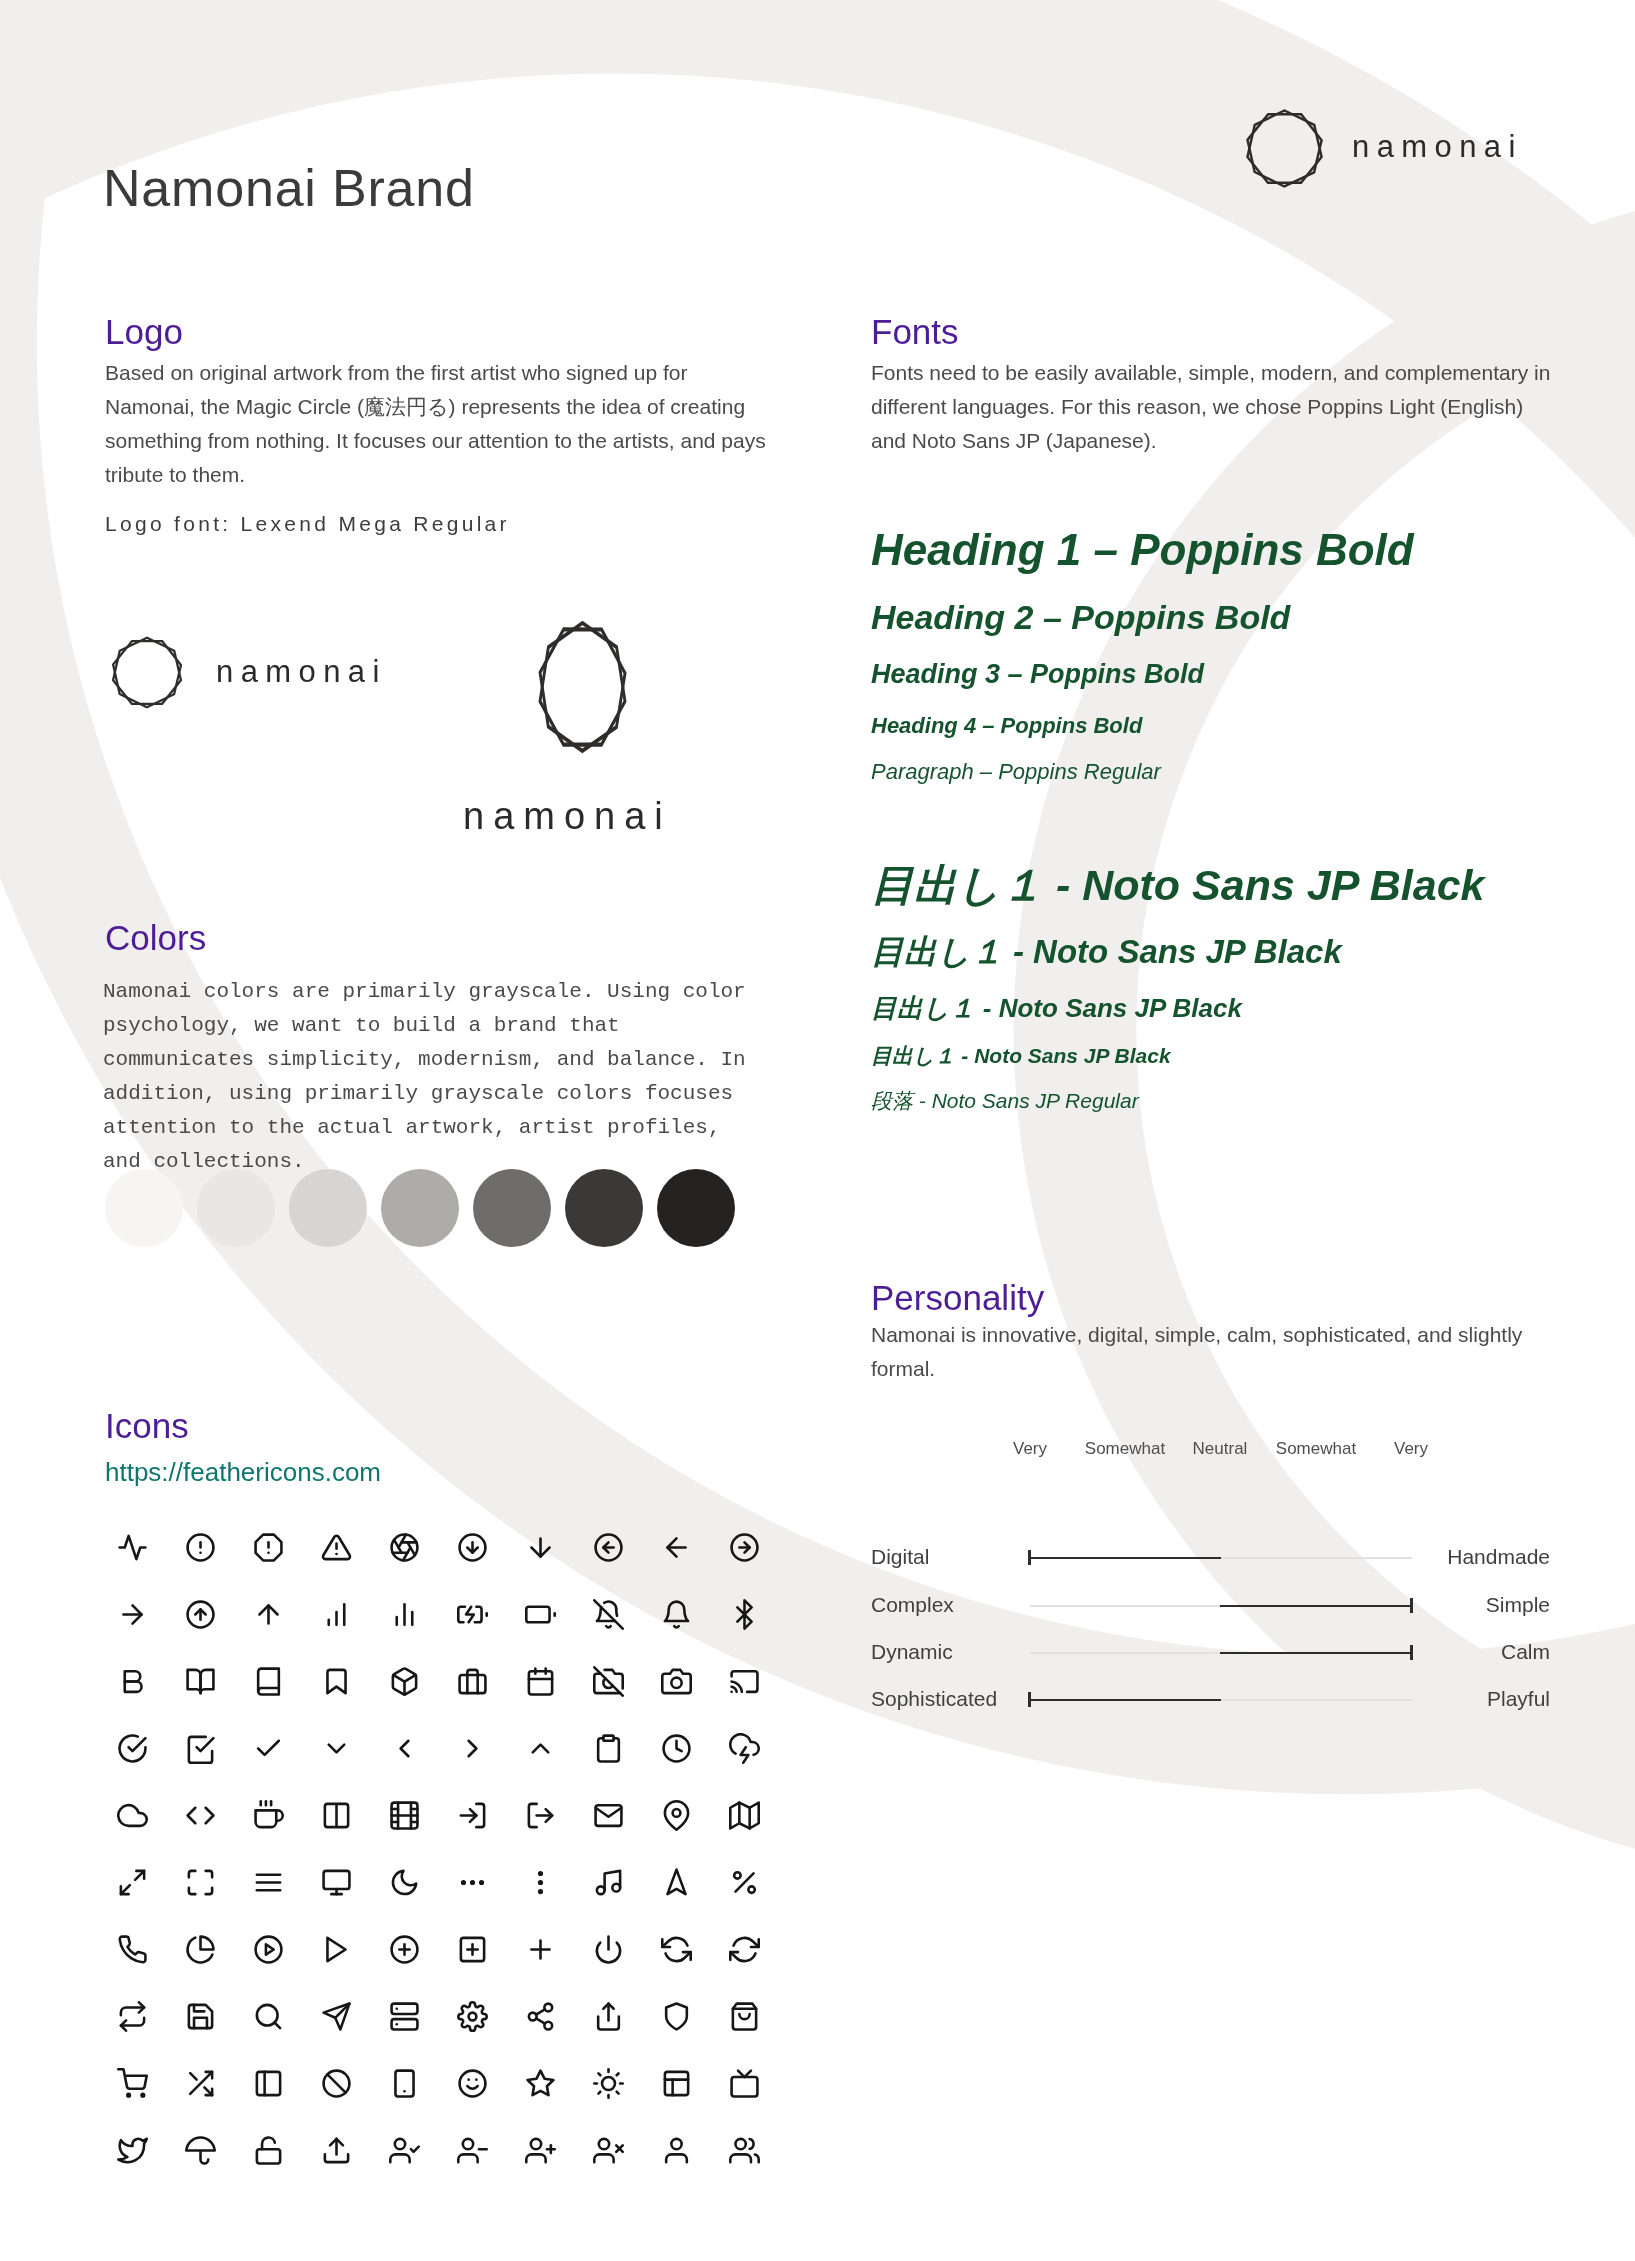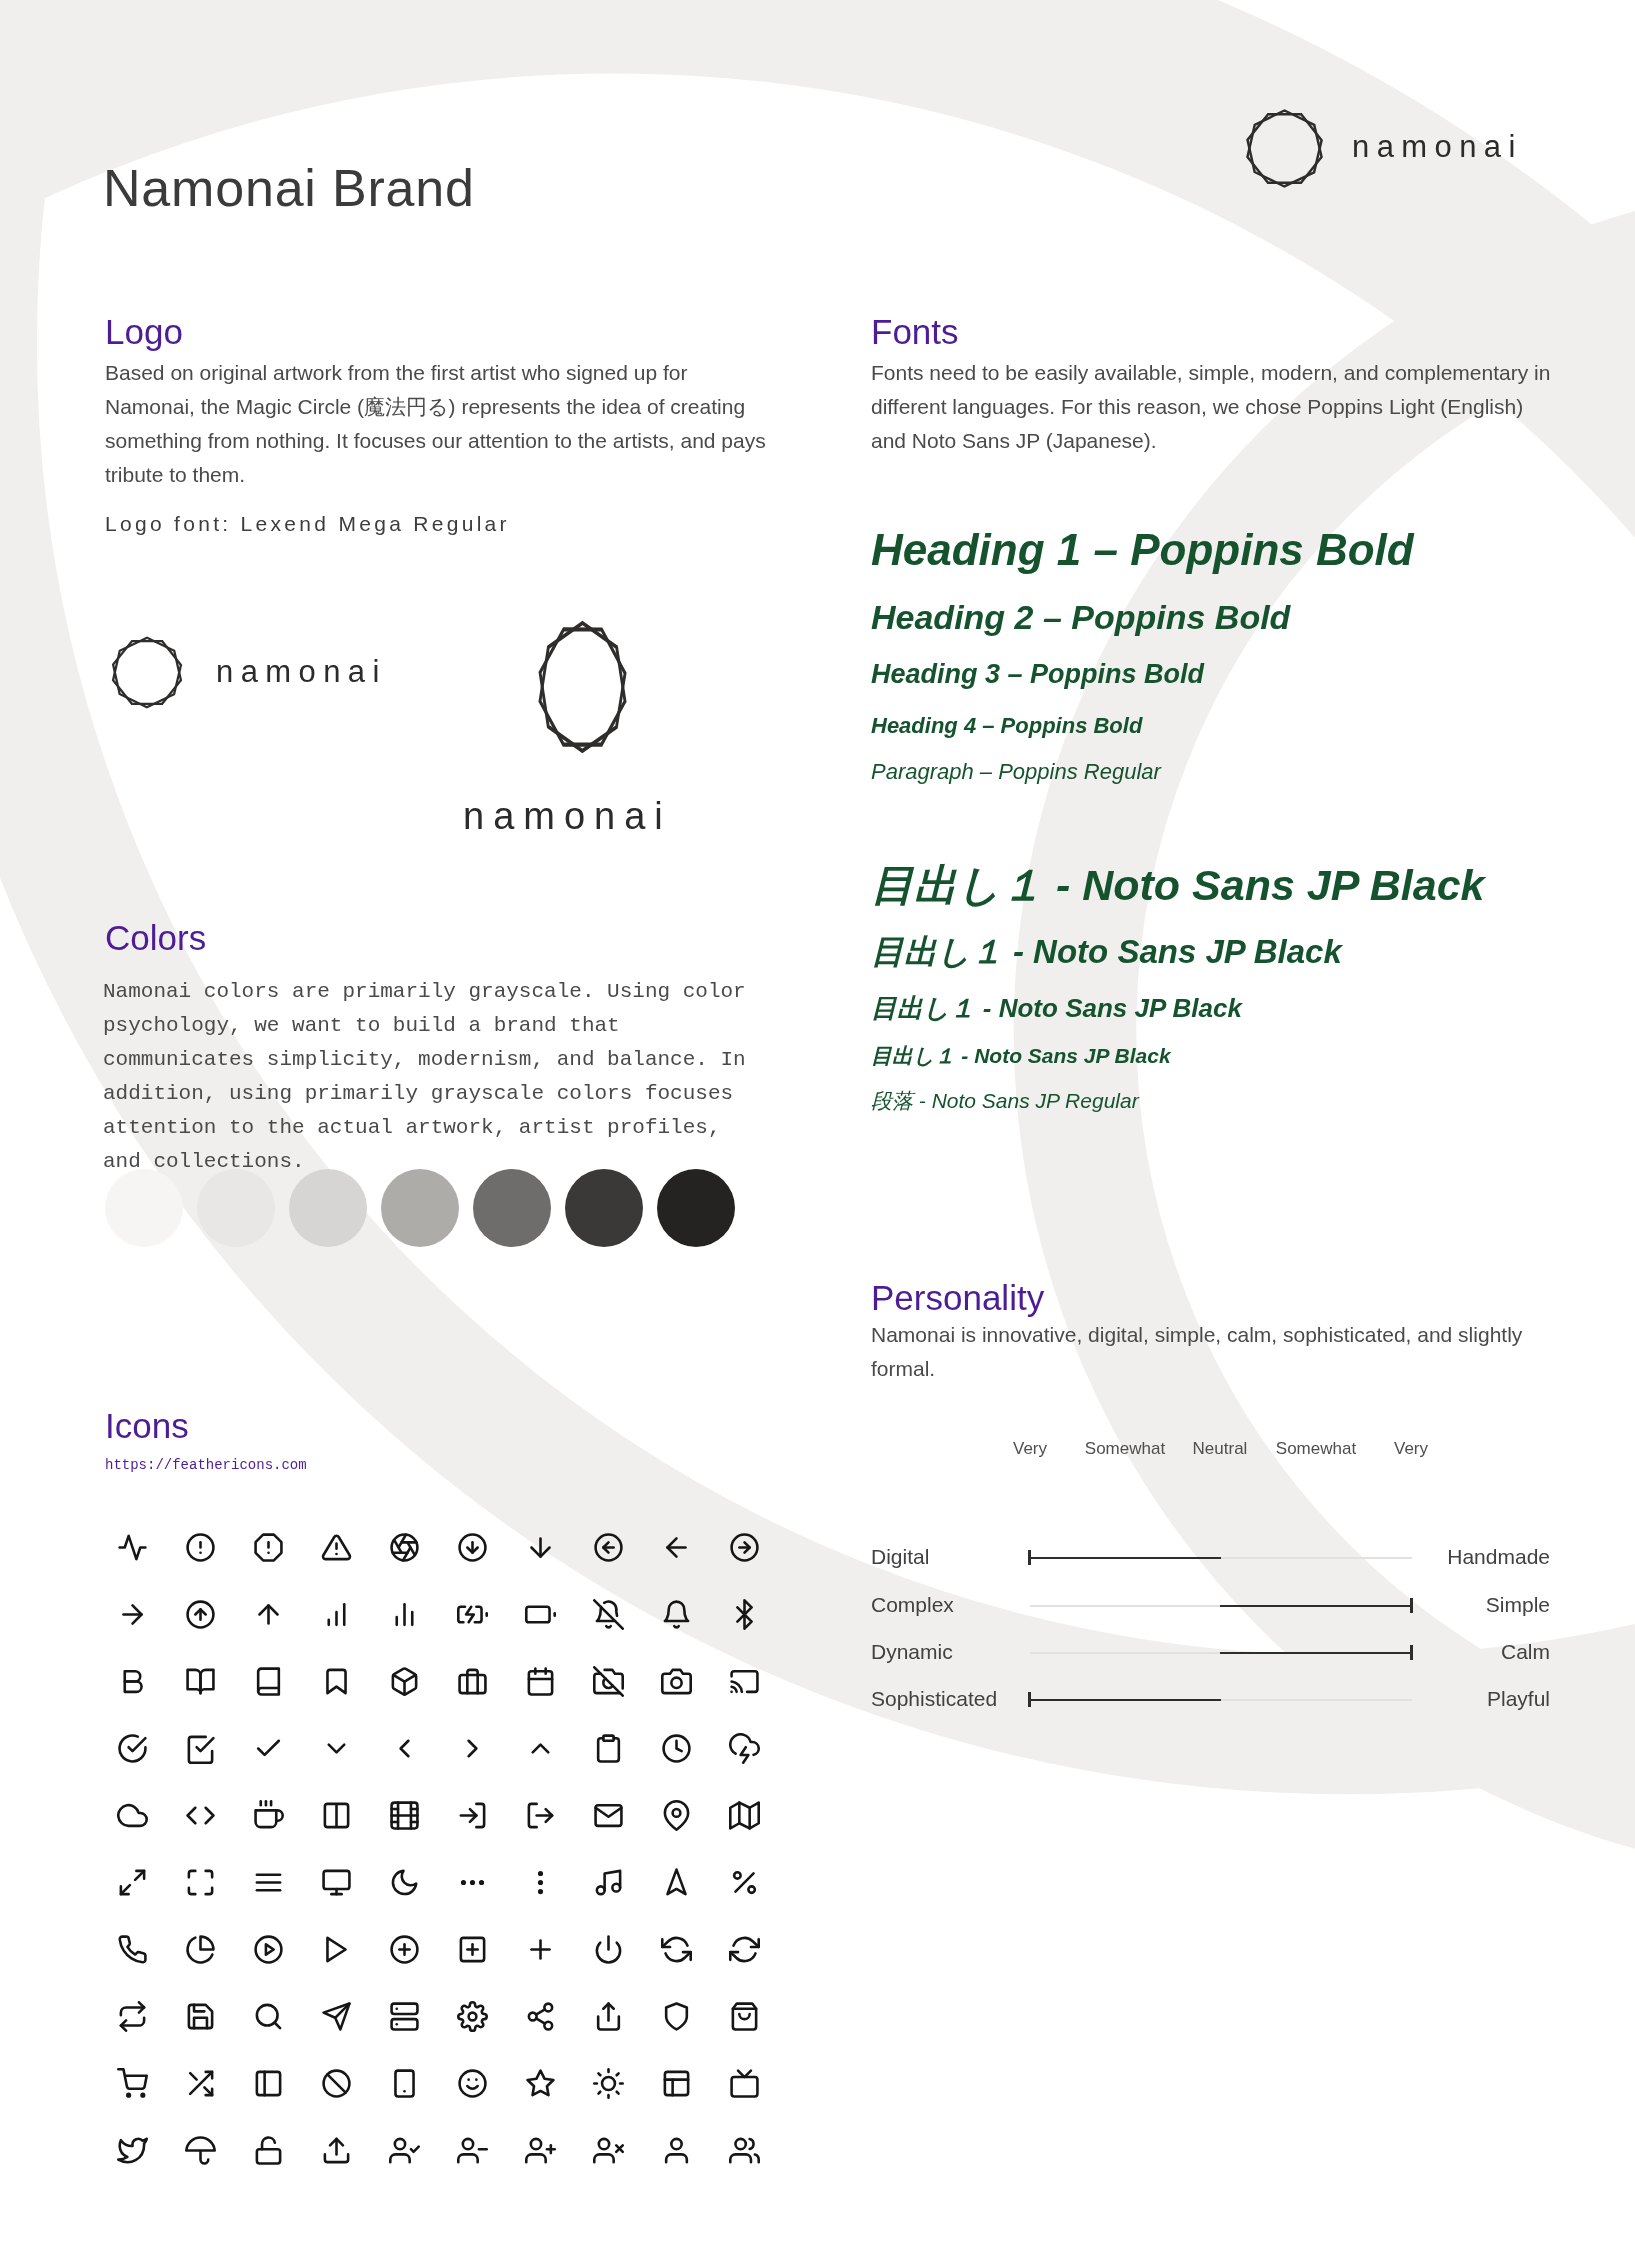--- a/index.html
+++ b/index.html
@@ -32,22 +32,22 @@
   .fs4{top:759px;font-size:22px;font-weight:400;}
   .fj0{top:857px;font-size:43px;font-weight:900;}
   .fj1{top:930px;font-size:33px;font-weight:900;}
   .fj2{top:991px;font-size:26px;font-weight:900;}
   .fj3{top:1042px;font-size:21px;font-weight:900;}
   .fj4{top:1087px;font-size:21px;font-weight:400;}
   
   .swatch-row{position:absolute;left:105px;top:1169px;display:flex;gap:14px;z-index:2;}
   .swatch{width:78px;height:78px;border-radius:50%;}
   
-  .icons-url{position:absolute;left:105px;top:1457px;font-size:14px;font-weight:300;
-             color:#4c1d95;z-index:2;font-family:Liberation Mono, monospace;}
+  .icons-url{position:absolute;left:105px;top:1457px;font-size:26px;font-weight:300;
+             color:#0f766e;z-index:2;}
   .icon-grid{position:absolute;left:98px;top:1514px;width:683px;display:grid;
              grid-template-columns:repeat(10,68px);grid-auto-rows:67px;z-index:2;}
   .icon-cell{display:flex;align-items:center;justify-content:center;}
   .feather{width:31px;height:31px;stroke:#161616;stroke-width:2;fill:none;
            stroke-linecap:round;stroke-linejoin:round;}
   
   .personality-chart{position:absolute;left:871px;top:1436px;width:679px;height:360px;z-index:2;}
   .scale-label{position:absolute;top:3.3px;width:98px;text-align:center;font-size:17px;
                font-weight:400;color:#4e4e4e;}
   .p-row{position:absolute;left:0;width:679px;height:47px;}

